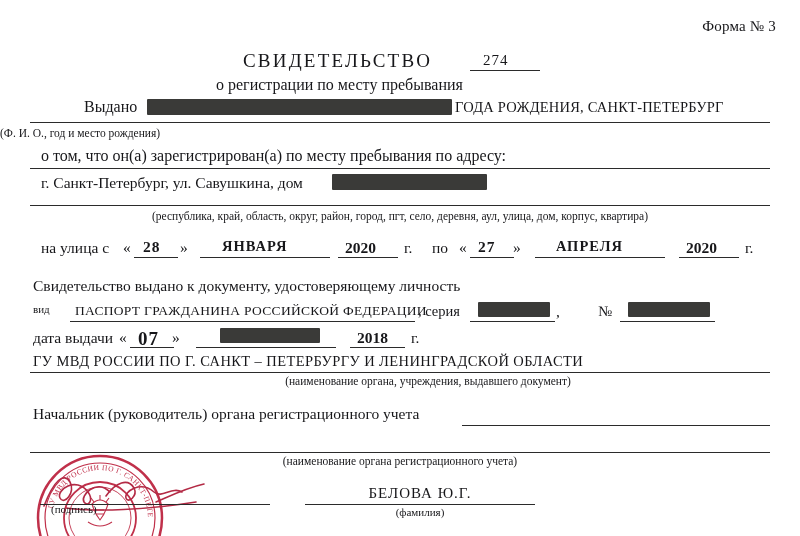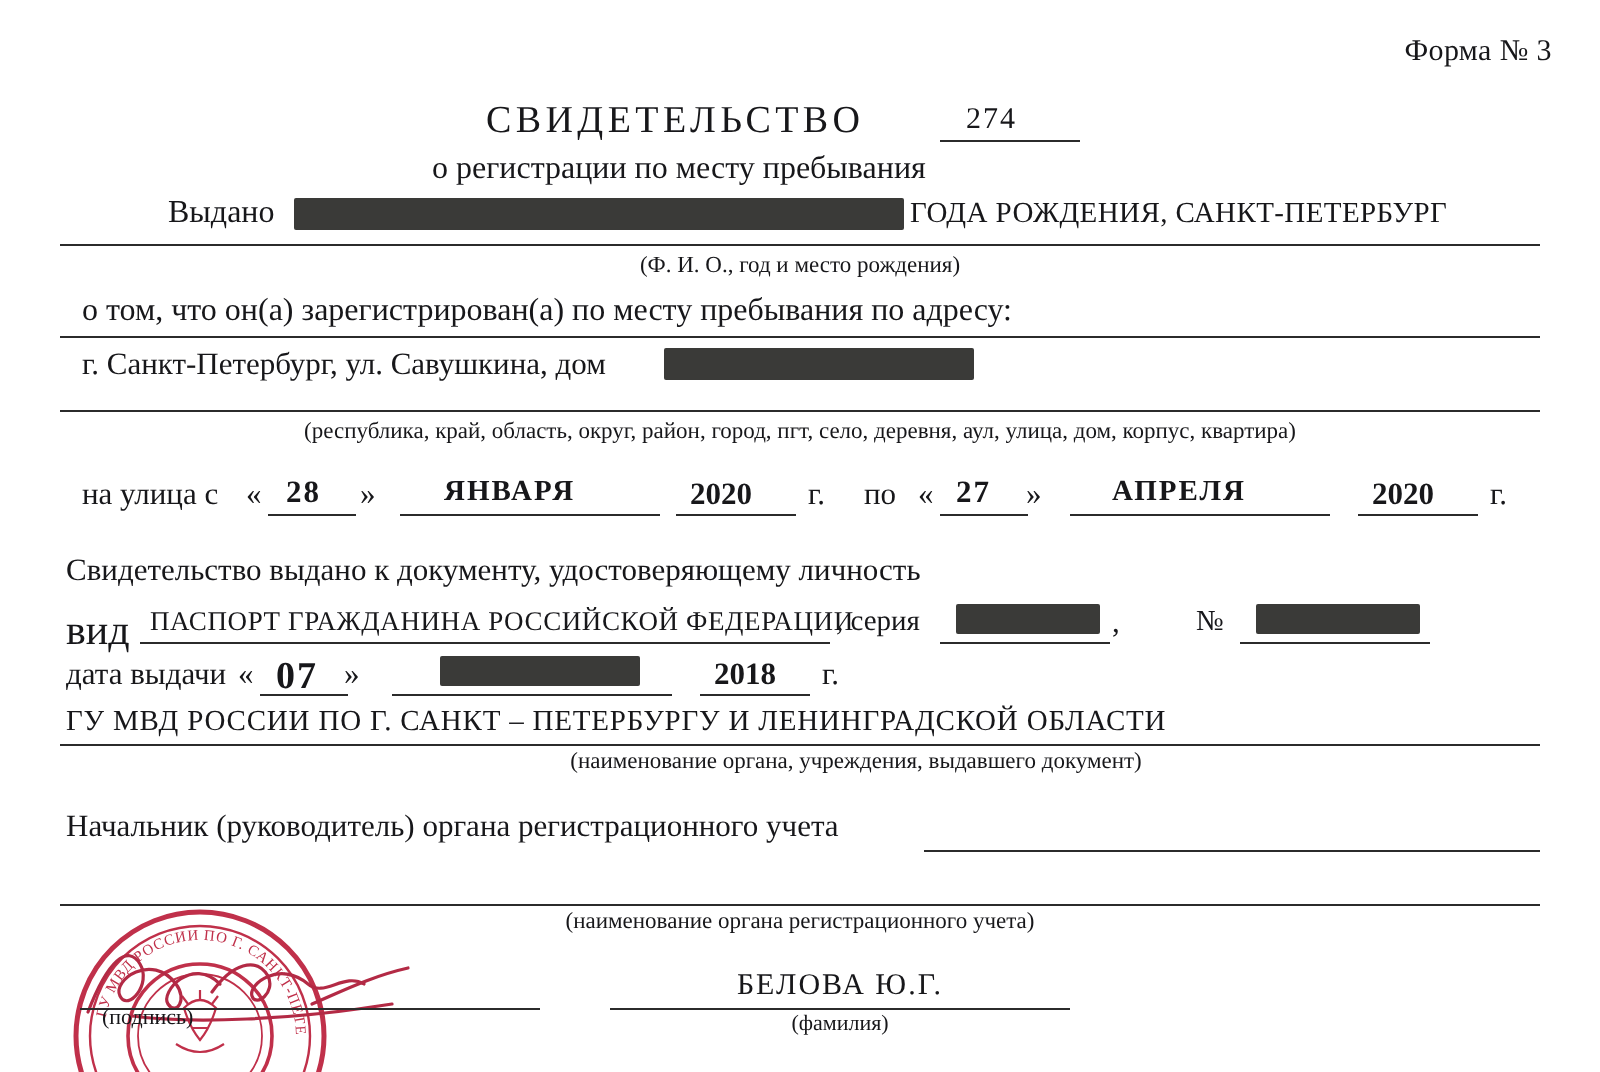--- a/index.html
+++ b/index.html
@@ -64,21 +64,21 @@
     top: 99px;
     left: 455px;
     font-size: 14.5px;
     letter-spacing: 0.2px;
   }
   .rule-1 { top: 122px; left: 30px; width: 740px; }
   .cap1 {
     top: 127px;
     left: 0;
     width: 800px;
-    text-align: center;
+    text-align: left;
     font-size: 11.5px;
   }
   .otom {
     top: 147px;
     left: 41px;
     font-size: 16px;
   }
   .rule-2 { top: 168px; left: 30px; width: 740px; }
   .addr {
     top: 174px;
@@ -108,21 +108,21 @@
   .d-mon2 { top: 238px; left: 556px; font-size: 14.5px; font-weight: bold; letter-spacing: 1px; }
   .d-yr2 { top: 239px; left: 686px; font-size: 15.5px; font-weight: bold; }
   .d-g2 { top: 239px; left: 745px; font-size: 15.5px; }
   .rule-day1 { top: 257px; left: 134px; width: 44px; }
   .rule-mon1 { top: 257px; left: 200px; width: 130px; }
   .rule-yr1 { top: 257px; left: 338px; width: 60px; }
   .rule-day2 { top: 257px; left: 470px; width: 44px; }
   .rule-mon2 { top: 257px; left: 535px; width: 130px; }
   .rule-yr2 { top: 257px; left: 679px; width: 60px; }
   .svid-vyd { top: 277px; left: 33px; font-size: 15.5px; }
-  .vid-label { top: 303px; left: 33px; font-size: 21px; text-align: right; }
+  .vid-label { top: 303px; left: 33px; font-size: 11px; text-align: right; }
   .vid-val { top: 303px; left: 75px; font-size: 13.5px; letter-spacing: 0.3px; }
   .seriya { top: 303px; left: 418px; font-size: 14.5px; }
   .ser-redact { top: 302px; left: 478px; width: 72px; height: 15px; }
   .comma { top: 303px; left: 556px; font-size: 15.5px; }
   .numero { top: 303px; left: 598px; font-size: 14.5px; }
   .num-redact { top: 302px; left: 628px; width: 82px; height: 15px; }
   .rule-vid { top: 321px; left: 70px; width: 345px; }
   .rule-ser { top: 321px; left: 470px; width: 85px; }
   .rule-num { top: 321px; left: 620px; width: 95px; }
   .date-label { top: 329px; left: 33px; font-size: 15.5px; }

